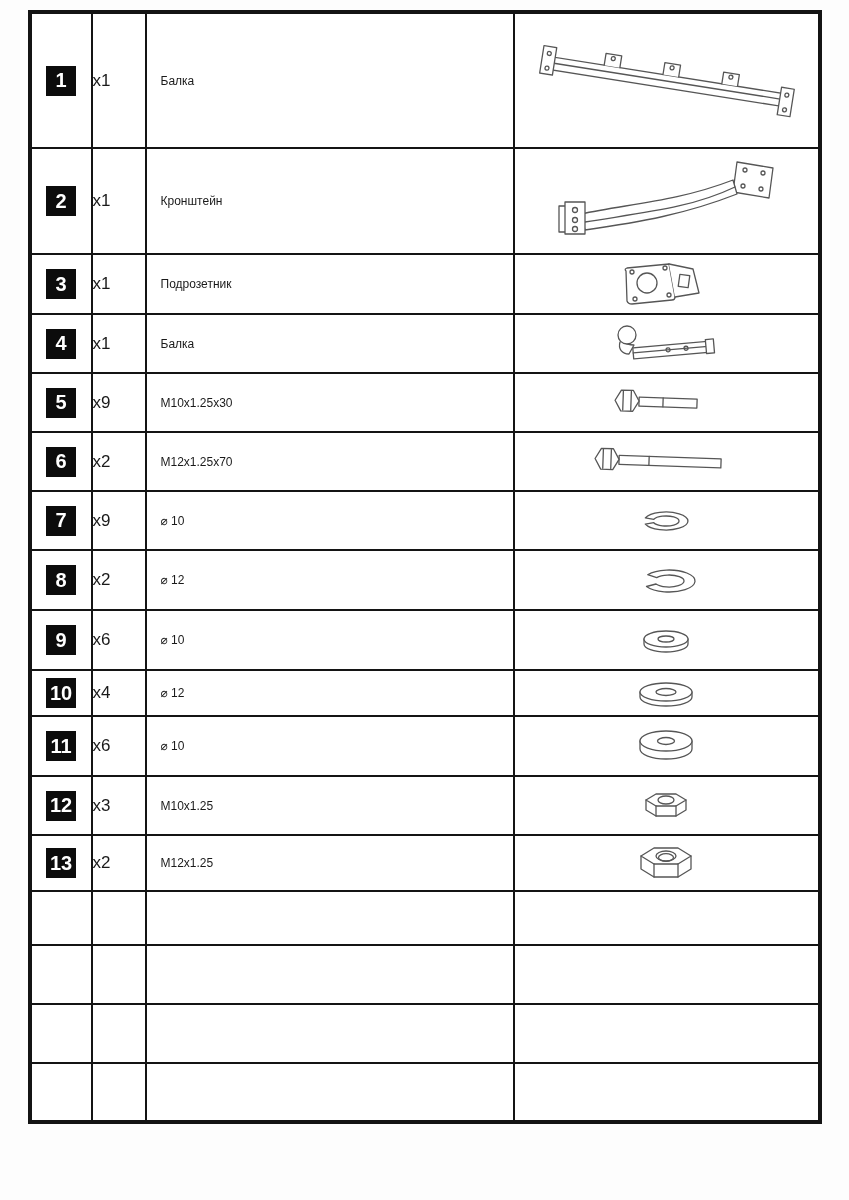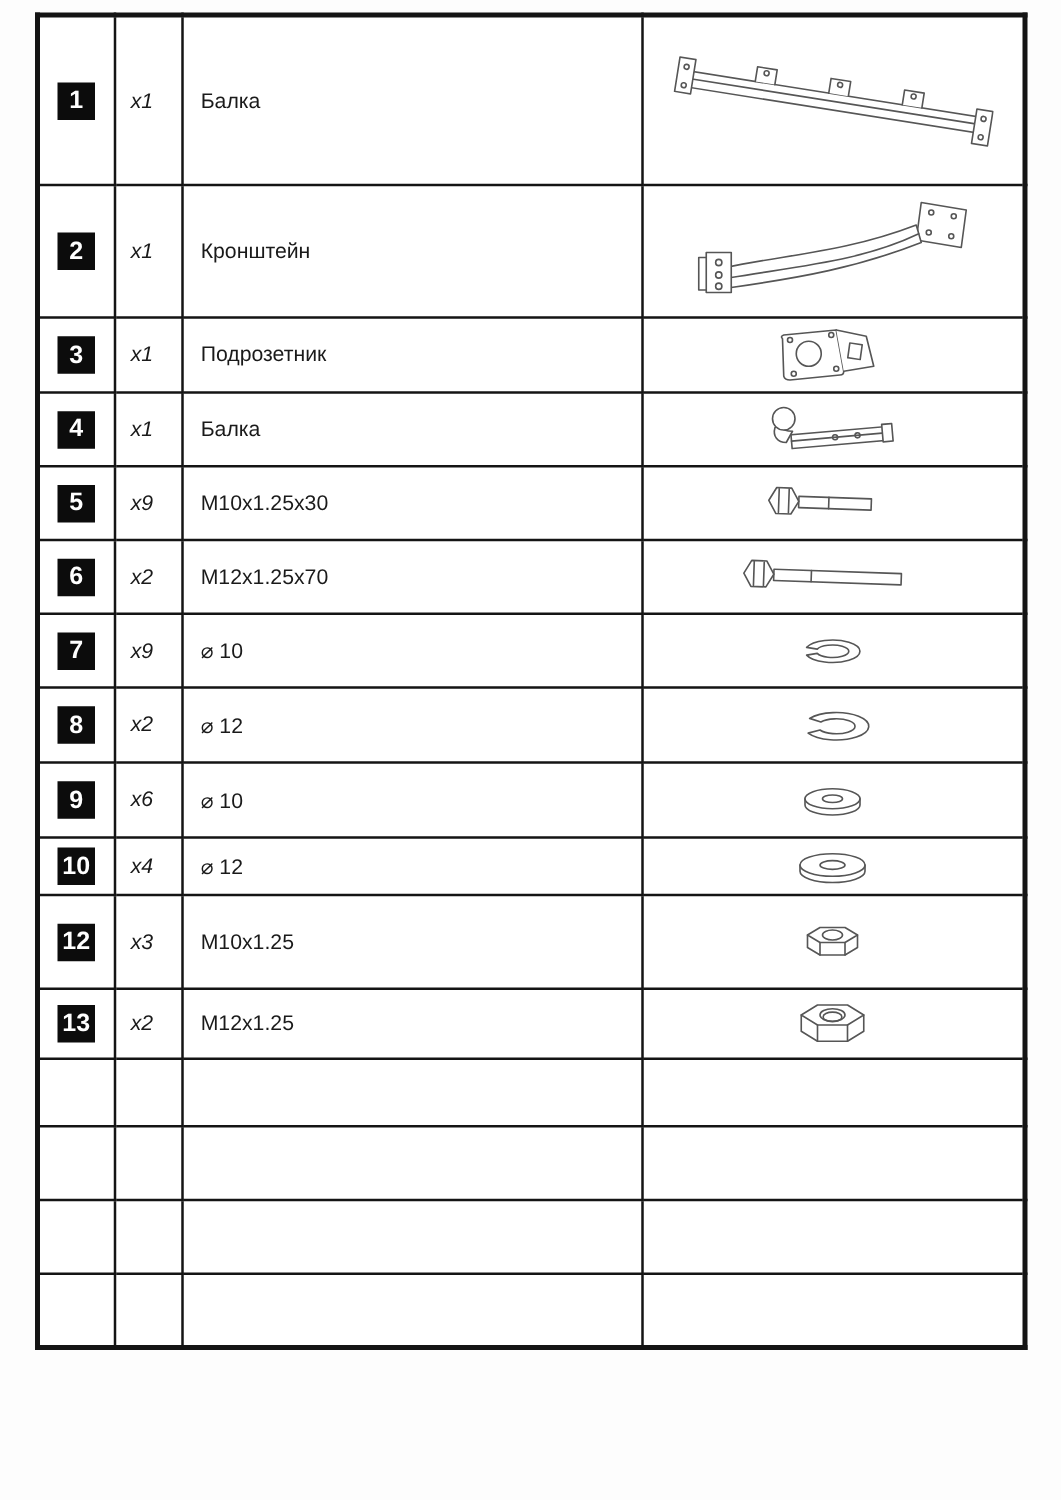--- a/index.html
+++ b/index.html
@@ -2,22 +2,22 @@
 <html><head>
 <meta charset="utf-8">
 <style>
   html,body{margin:0;padding:0;background:#ffffff;}
   body{font-family:"Liberation Sans",sans-serif;color:#1a1a1a;}
   .page{width:849px;height:1200px;background:#fdfdfd;overflow:hidden;}
   table.parts{border-collapse:collapse;table-layout:fixed;margin:10px auto 0 auto;border:4px solid #141414;background:#ffffff;}
   table.parts td{border:2px solid #141414;vertical-align:middle;overflow:hidden;}
   .c-num{text-align:center;}
   .badge{display:inline-flex;align-items:center;justify-content:center;min-width:30px;height:30px;padding:0 3px;background:#0c0c0c;color:#ffffff;font-weight:bold;font-size:20px;box-sizing:border-box;}
-  .c-qty{padding-left:12px;font-size:17px;font-style:italic;}
-  .c-name{padding-left:14px;font-size:17px;}
+  .c-qty{padding-left:0;font-size:17px;}
+  .c-name{padding-left:14px;font-size:12px;}
   .c-img{text-align:center;}
   svg.draw{vertical-align:middle;stroke:#565656;fill:#ffffff;stroke-width:1.3;stroke-linejoin:round;stroke-linecap:round;}
 </style>
 </head>
 <body>
 
 <div class="page">
 <table class="parts">
 <colgroup>
         <col style="width:62px">
@@ -187,22 +187,34 @@
   <td class="c-name">⌀ 12</td>
   <td class="c-img">
     <svg class="draw" width="96" height="42" viewBox="0 0 96 42">
       <path d="M22,20 L22,25 A26 9 0 0 0 74,25 L74,20" fill="none"></path>
       <ellipse cx="48" cy="20" rx="26" ry="9"></ellipse>
       <ellipse cx="48" cy="20" rx="10" ry="3.5" fill="none"></ellipse>
     </svg>
   </td>
 </tr>
 
-
-<tr style="height:75px">
+<tr style="height:60px">
+  <td class="c-num"><span class="badge">11</span></td>
+  <td class="c-qty">x6</td>
+  <td class="c-name">⌀ 10</td>
+  <td class="c-img">
+    <svg class="draw" width="96" height="46" viewBox="0 0 96 46">
+      <path d="M22,18 L22,26 A26 10 0 0 0 74,26 L74,18" fill="none"></path>
+      <ellipse cx="48" cy="18" rx="26" ry="10"></ellipse>
+      <ellipse cx="48" cy="18" rx="8.5" ry="3.5" fill="none"></ellipse>
+    </svg>
+  </td>
+</tr>
+
+<tr style="height:59px">
   <td class="c-num"><span class="badge">12</span></td>
   <td class="c-qty">x3</td>
   <td class="c-name">M10x1.25</td>
   <td class="c-img">
     <svg class="draw" width="90" height="44" viewBox="0 0 90 44">
       <polygon points="25,16 35,10 55,10 65,16 55,22 35,22"></polygon>
       <path d="M25,16 L25,26 L35,32 L55,32 L65,26 L65,16" fill="none"></path>
       <line x1="35" y1="22" x2="35" y2="32" fill="none"></line>
       <line x1="55" y1="22" x2="55" y2="32" fill="none"></line>
       <ellipse cx="45" cy="16" rx="8" ry="4" fill="none"></ellipse>

